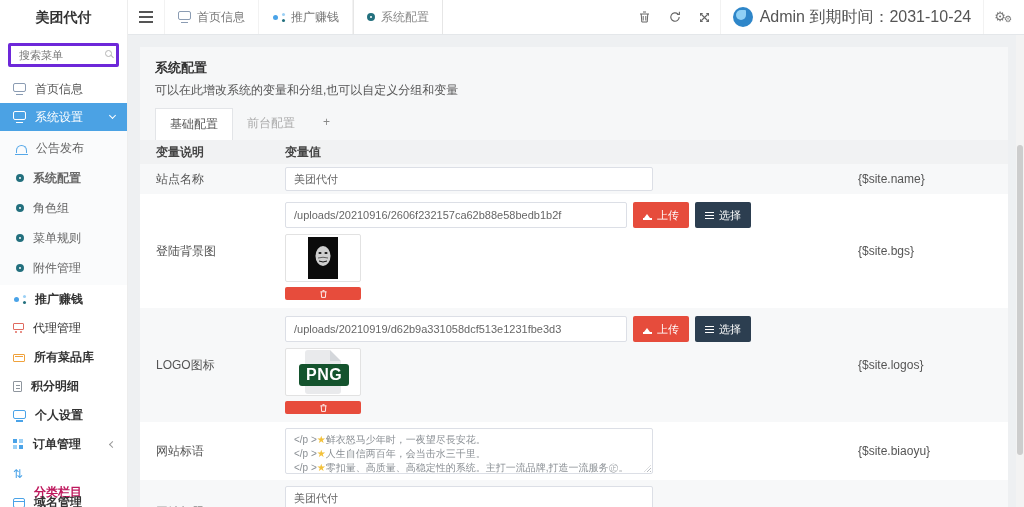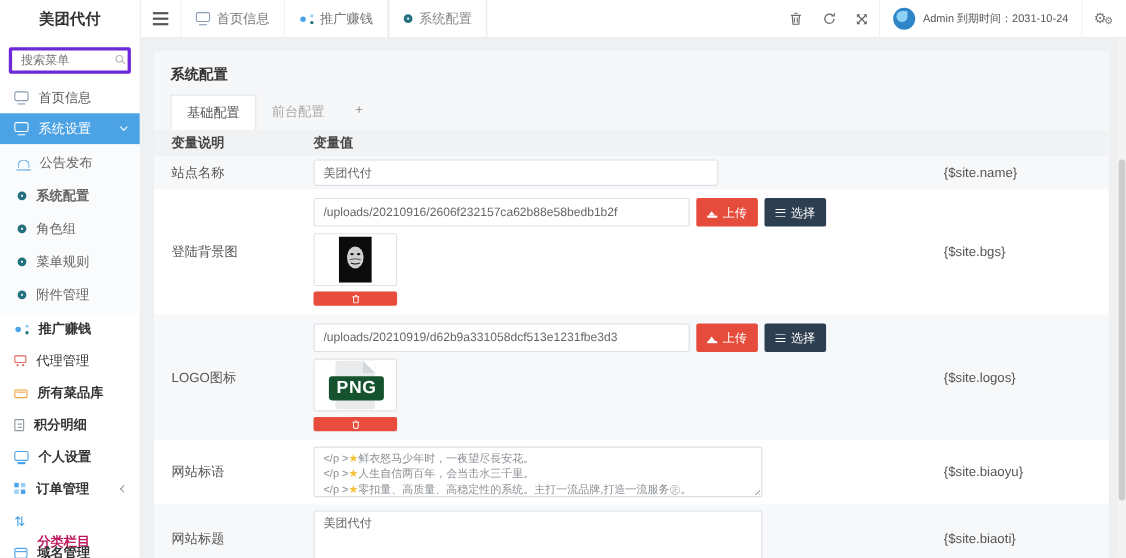--- a/index.html
+++ b/index.html
@@ -48,21 +48,21 @@
 
   
   .topbar { position:absolute; left:128px; right:0; top:0; height:35px; background:#fff; border-bottom:1px solid #e4e7ea; display:flex; align-items:stretch; z-index:4; }
   .burger { width:36px; display:flex; align-items:center; justify-content:center; cursor:pointer; }
   .bars { width:14px; height:2px; background:#555; box-shadow:0 -5px 0 #555, 0 5px 0 #555; }
   .ttab { display:flex; align-items:center; gap:6px; padding:0 13px; font-size:12px; color:#777; border-right:1px solid #f2f2f2; cursor:pointer; }
   .ttab.first { border-left:1px solid #f2f2f2; }
   .ttab.active { border-left:1px solid #e6e6e6; border-right:1px solid #e6e6e6; color:#888; }
   .tspacer { flex:1; }
   .tbi { width:30px; display:flex; align-items:center; justify-content:center; cursor:pointer; }
-  .userchip { display:flex; align-items:center; gap:7px; padding:4px 12px; font-size:10px; color:#555; border-left:1px solid #f2f2f2; cursor:pointer; }
+  .userchip { display:flex; align-items:center; gap:7px; padding:4px 12px; font-size:16px; color:#555; border-left:1px solid #f2f2f2; cursor:pointer; }
   .avatar { width:20px; height:20px; border-radius:50%; background:#2e86c9; position:relative; overflow:hidden; flex:none; }
   .avatar::after { content:""; position:absolute; left:3px; top:3px; width:10px; height:10px; border-radius:50% 10% 50% 50%; background:#8fd0f5; }
   .cogs { display:flex; align-items:flex-start; padding:9px 12px 0 10px; color:#777; cursor:pointer; border-left:1px solid #f2f2f2; }
   .cogs .g1 { font-size:13px; } .cogs .g2 { font-size:9px; margin-left:-2px; margin-top:5px; }
 
   
   .main { position:absolute; left:128px; top:35px; right:0; bottom:0; background:#eef0f2; }
   .card { position:absolute; left:12px; top:12px; width:868px; height:560px; background:#fff; }
   .card-head { background:#f6f7f8; padding:12px 15px 0; }
   .card-title { font-size:13px; font-weight:bold; color:#333; }
@@ -90,21 +90,21 @@
   .up-ic::before { content:""; position:absolute; left:1px; top:0; border:3.5px solid transparent; border-bottom:4px solid #fff; }
   .up-ic::after { content:""; position:absolute; left:0; right:0; bottom:0; height:1.5px; background:#fff; }
   .list-ic { width:9px; height:7px; background:repeating-linear-gradient(#fff 0 1px, transparent 1px 3px); }
 
   .preview { width:76px; height:48px; border:1px solid #e2e2e2; border-radius:2px; margin-top:6px; display:flex; align-items:center; justify-content:center; background:#fff; }
   .file-png { position:relative; width:36px; height:44px; background:#e9eaec; border-radius:3px; }
   .file-png::before { content:""; position:absolute; top:0; right:0; width:0; height:0; border-bottom:11px solid #d4d7db; border-right:11px solid #fff; }
   .png-label { position:absolute; left:-6px; top:14px; padding:2px 7px; background:#14532d; border-radius:3px; color:#fff; font-size:16px; font-weight:bold; letter-spacing:.5px; }
   .delbar { width:76px; height:13px; background:#e74c3c; border-radius:2px; margin-top:5px; display:flex; align-items:center; justify-content:center; cursor:pointer; }
 
-  .txtbox { width:408px; border:1px solid #dcdfe6; border-radius:2px; background:#fff; padding:4px 8px; font-size:11px; color:#666; position:relative; line-height:1.4; }
+  .txtbox { width:368px; border:1px solid #dcdfe6; border-radius:2px; background:#fff; padding:4px 8px; font-size:11px; color:#666; position:relative; line-height:1.4; }
   .txtbox.slogan { height:46px; font-size:10px; color:#8a8f94; }
   .txtbox.title-box { height:52px; }
   .star { color:#f3c13a; }
   .rsz { position:absolute; right:1px; bottom:1px; width:7px; height:7px; background:repeating-linear-gradient(135deg, transparent 0 1.5px, #b9bcc0 1.5px 2.5px); clip-path:polygon(100% 0,100% 100%,0 100%); }
 
   .sb { position:absolute; right:0; top:0; bottom:0; width:8px; background:#f3f3f3; }
   .sb-thumb { position:absolute; left:1px; right:1px; top:110px; height:310px; background:#cdcdcd; border-radius:4px; }
 </style>
 </head>
 <body>
@@ -225,20 +225,21 @@
   <div class="cogs">
     <span class="g1">⚙</span>
     <span class="g2">⚙</span>
   </div>
 </header>
 
 <main class="main">
   <div class="card">
     <div class="card-head">
       <div class="card-title">系统配置</div>
+      <div class="card-sub">可以在此增改系统的变量和分组,也可以自定义分组和变量</div>
       <div class="ctabs">
         <div class="ctab active">基础配置</div>
         <div class="ctab">前台配置</div>
         <div class="ctab plus">+</div>
       </div>
     </div>
 
     <div class="tbl">
 
       <div class="trow head">

